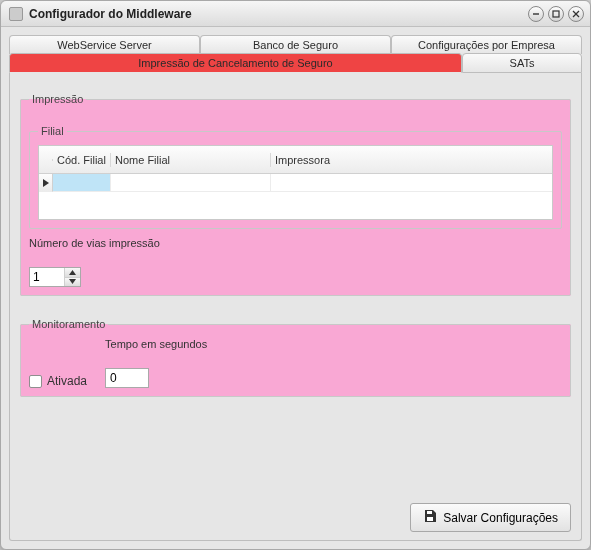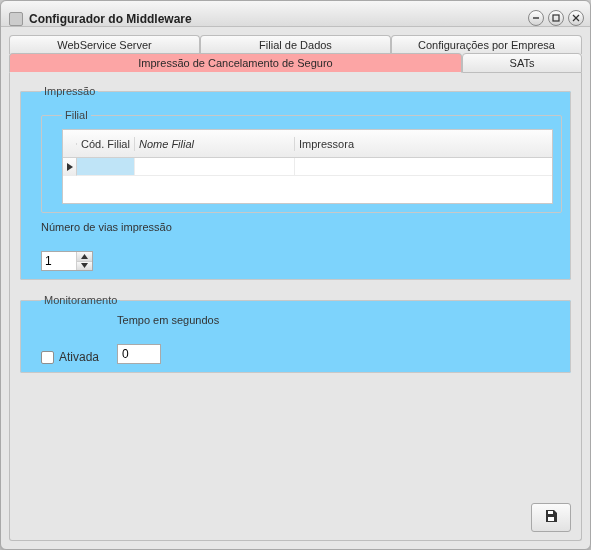--- a/index.html
+++ b/index.html
@@ -20,21 +20,21 @@
     display: flex;
     flex-direction: column;
     box-shadow: 0 2px 6px rgba(0,0,0,0.3);
   }
   .titlebar {
     height: 26px;
     background: linear-gradient(to bottom, #f6f6f6, #dcdcdc);
     border-bottom: 1px solid #bfbfbf;
     border-radius: 6px 6px 0 0;
     display: flex;
-    align-items: flex-end;
+    align-items: center;
     padding: 0 6px 0 8px;
   }
   .titlebar .app-icon {
     width: 14px; height: 14px;
     background: #ccc;
     border: 1px solid #999;
     border-radius: 2px;
     margin-right: 6px;
   }
   .titlebar .title {
@@ -82,44 +82,44 @@
     border-bottom: 1px solid #bdbdbd;
     border-radius: 4px 4px 0 0;
     font-size: 11px;
     color: #2a2a2a;
     cursor: default;
     position: relative;
   }
   .tab-row.row1 .tab { border-bottom: none; }
   .tab-row.row2 { margin-top: -1px; }
   .tab.active {
-    background: #fca5a5;
+    background: #ef4444;
     border-bottom: 1px solid #e6e6e6;
     z-index: 2;
     font-weight: normal;
   }
 
   .tab-panel {
     border: 1px solid #bdbdbd;
     border-top: none;
     background: #e6e6e6;
     flex: 1;
     padding: 8px 10px;
     display: flex;
     flex-direction: column;
     position: relative;
     border-radius: 0 0 3px 3px;
   }
 
   fieldset.group {
     border: 1px solid #c8c8c8;
     border-radius: 2px;
-    margin: 4px 0 10px 0;
-    padding: 8px 8px 8px 20px;
-    background: #7dd3fc;
+    margin: 12px 0 10px 0;
+    padding: 8px 8px 8px 8px;
+    background: #f9a8d4;
   }
   fieldset.group > legend {
     font-size: 11px;
     color: #444;
     padding: 0 3px;
   }
 
   .grid {
     background: #fff;
     border: 1px solid #c9c9c9;
@@ -136,21 +136,21 @@
     align-items: center;
   }
   .gh {
     padding: 1px 4px;
     border-right: 1px solid #d8d8d8;
     white-space: nowrap;
     overflow: hidden;
   }
   .gh.indicator { width: 14px; flex: 0 0 14px; }
   .gh.col1 { width: 58px; flex: 0 0 58px; }
-  .gh.col2 { width: 160px; flex: 0 0 160px; font-style: italic; }
+  .gh.col2 { width: 160px; flex: 0 0 160px; }
   .gh.col3 { flex: 1; border-right: none; }
   .grid-row {
     display: flex;
     height: 18px;
     align-items: stretch;
     font-size: 11px;
   }
   .gc {
     border-right: 1px solid #ececec;
     border-bottom: 1px solid #ececec;
@@ -266,21 +266,21 @@
           <line x1="1" y1="1" x2="7" y2="7" stroke="#333" stroke-width="1.3"></line>
           <line x1="7" y1="1" x2="1" y2="7" stroke="#333" stroke-width="1.3"></line>
         </svg>
     </div>
   </div>
 
   <div class="client">
     <div class="tabstrip">
       <div class="tab-row row1">
         <div class="tab">WebService Server</div>
-        <div class="tab">Filial de Dados</div>
+        <div class="tab">Banco de Seguro</div>
         <div class="tab">Configurações por Empresa</div>
       </div>
       <div class="tab-row row2">
         <div class="tab active" style="flex:1">Impressão de Cancelamento de Seguro</div>
         <div class="tab" style="flex:0 0 120px">SATs</div>
       </div>
     </div>
 
     <div class="tab-panel">
 
@@ -346,18 +346,19 @@
 
       <div class="footer">
         <button class="save-btn">
           <span>
             <svg viewBox="0 0 14 14">
                 <path d="M2 1h8l3 3v9H2z" fill="#333"></path>
                 <rect x="4" y="2" width="5" height="3" fill="#fff"></rect>
                 <rect x="4" y="8" width="6" height="4" fill="#fff"></rect>
               </svg>
           </span>
+          <span>Salvar Configurações</span>
         </button>
       </div>
 
     </div>
   </div>
 </div>
 
 </body></html>

